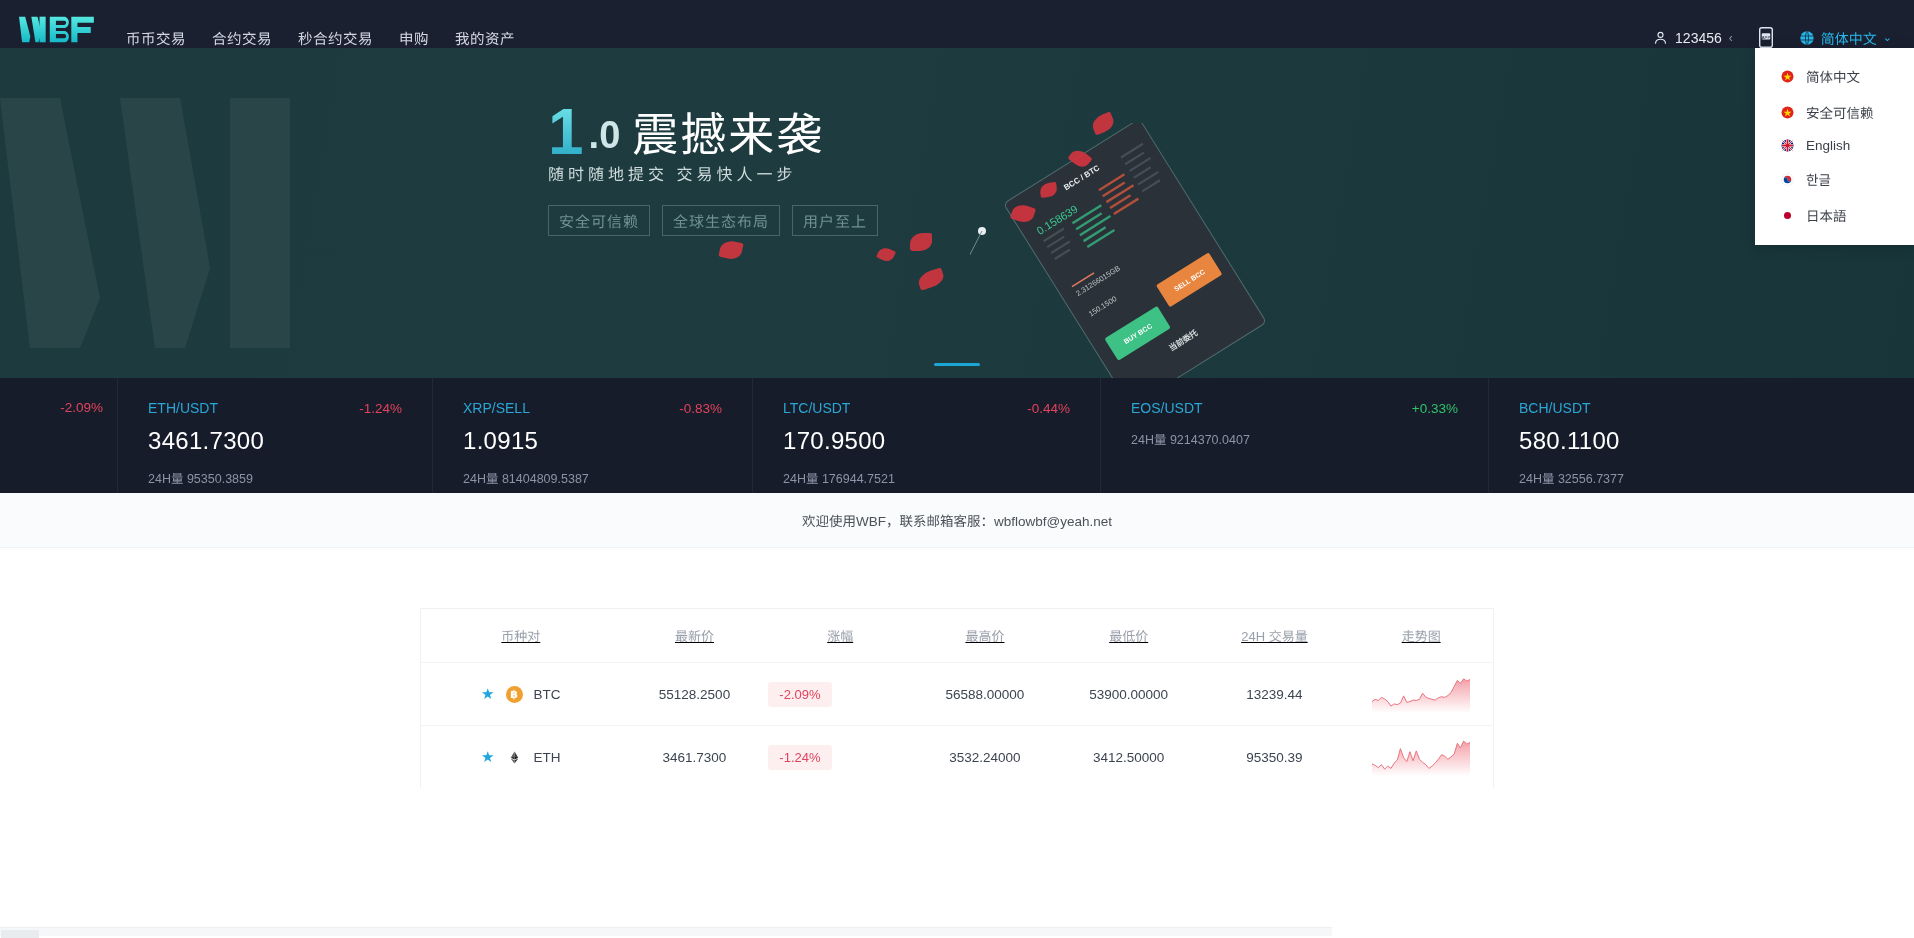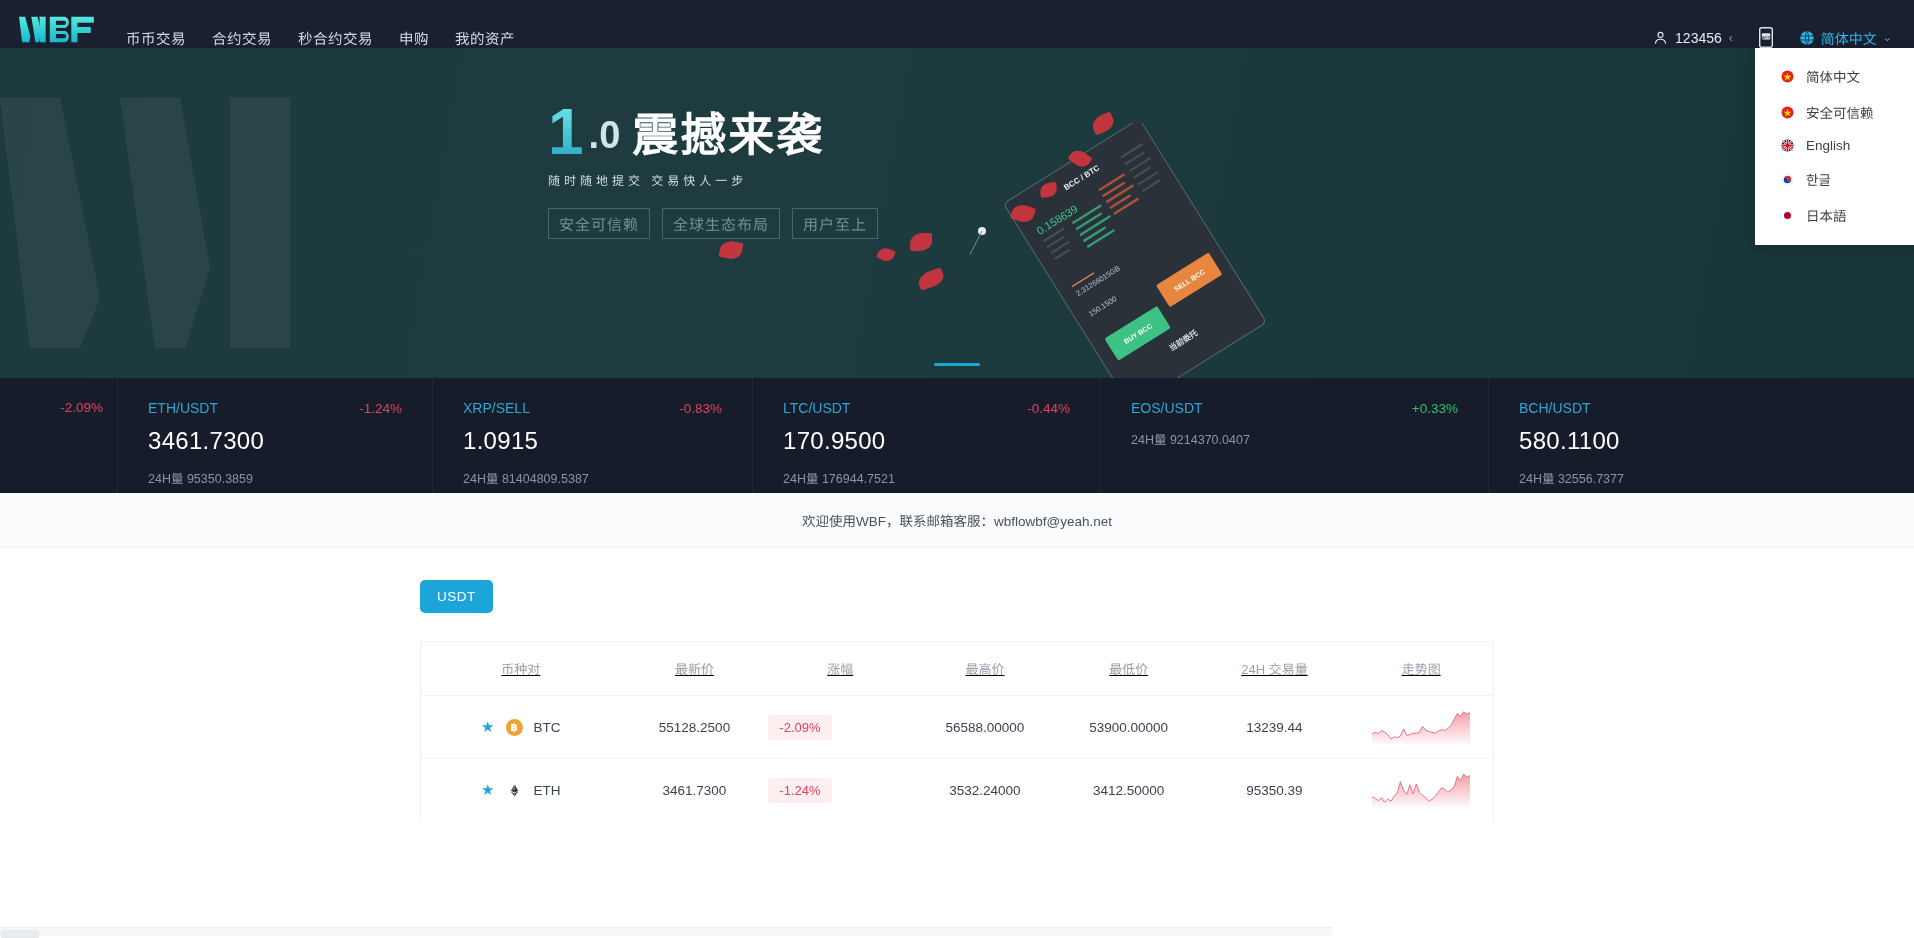--- a/index.html
+++ b/index.html
@@ -81,25 +81,25 @@
     font-size:64px; line-height:58px; font-weight:bold;
     background:linear-gradient(180deg,#6fe3e8,#2aa9c6);
     -webkit-background-clip:text; background-clip:text; color:transparent;
     letter-spacing:-1px;
   }
   .hero-zero{
     font-size:38px; line-height:52px; font-weight:bold;
     color:#cfe6e8; margin-left:2px;
   }
   .hero-main{
-    font-size:46px; line-height:52px; font-weight:bold; color:#ffffff;
+    font-size:46px; line-height:52px; font-weight:normal; color:#ffffff;
     letter-spacing:2px; margin-left:8px;
   }
   .hero-sub{
-    margin-top:10px; font-size:12px; color:#cfdbdc; letter-spacing:4px;
+    font-size:16px; color:#cfdbdc; letter-spacing:4px;
     white-space:nowrap;
   }
   .hero-tags{ margin-top:20px; display:flex; gap:12px; }
   .hero-tag{
     border:1px solid #45666a; color:#6f9195;
     font-size:15px; padding:4px 10px; letter-spacing:1px;
     white-space:nowrap;
   }
   
   .mock-wrap{
@@ -458,23 +458,20 @@
     </div>
   </div>
 
   <div class="notice">
     <span>欢迎使用WBF，联系邮箱客服：wbflowbf@yeah.net</span>
   </div>
 
   <div class="market">
     <div class="market-inner">
 
-      <div class="tabs">
-        <div class="tab">USDT</div>
-      </div>
 
       <div class="table">
 
         <div class="thead">
           <div class="th c-pair">币种对</div>
           <div class="th c-last">最新价</div>
           <div class="th c-chg">涨幅</div>
           <div class="th c-high">最高价</div>
           <div class="th c-low">最低价</div>
           <div class="th c-vol">24H 交易量</div>

